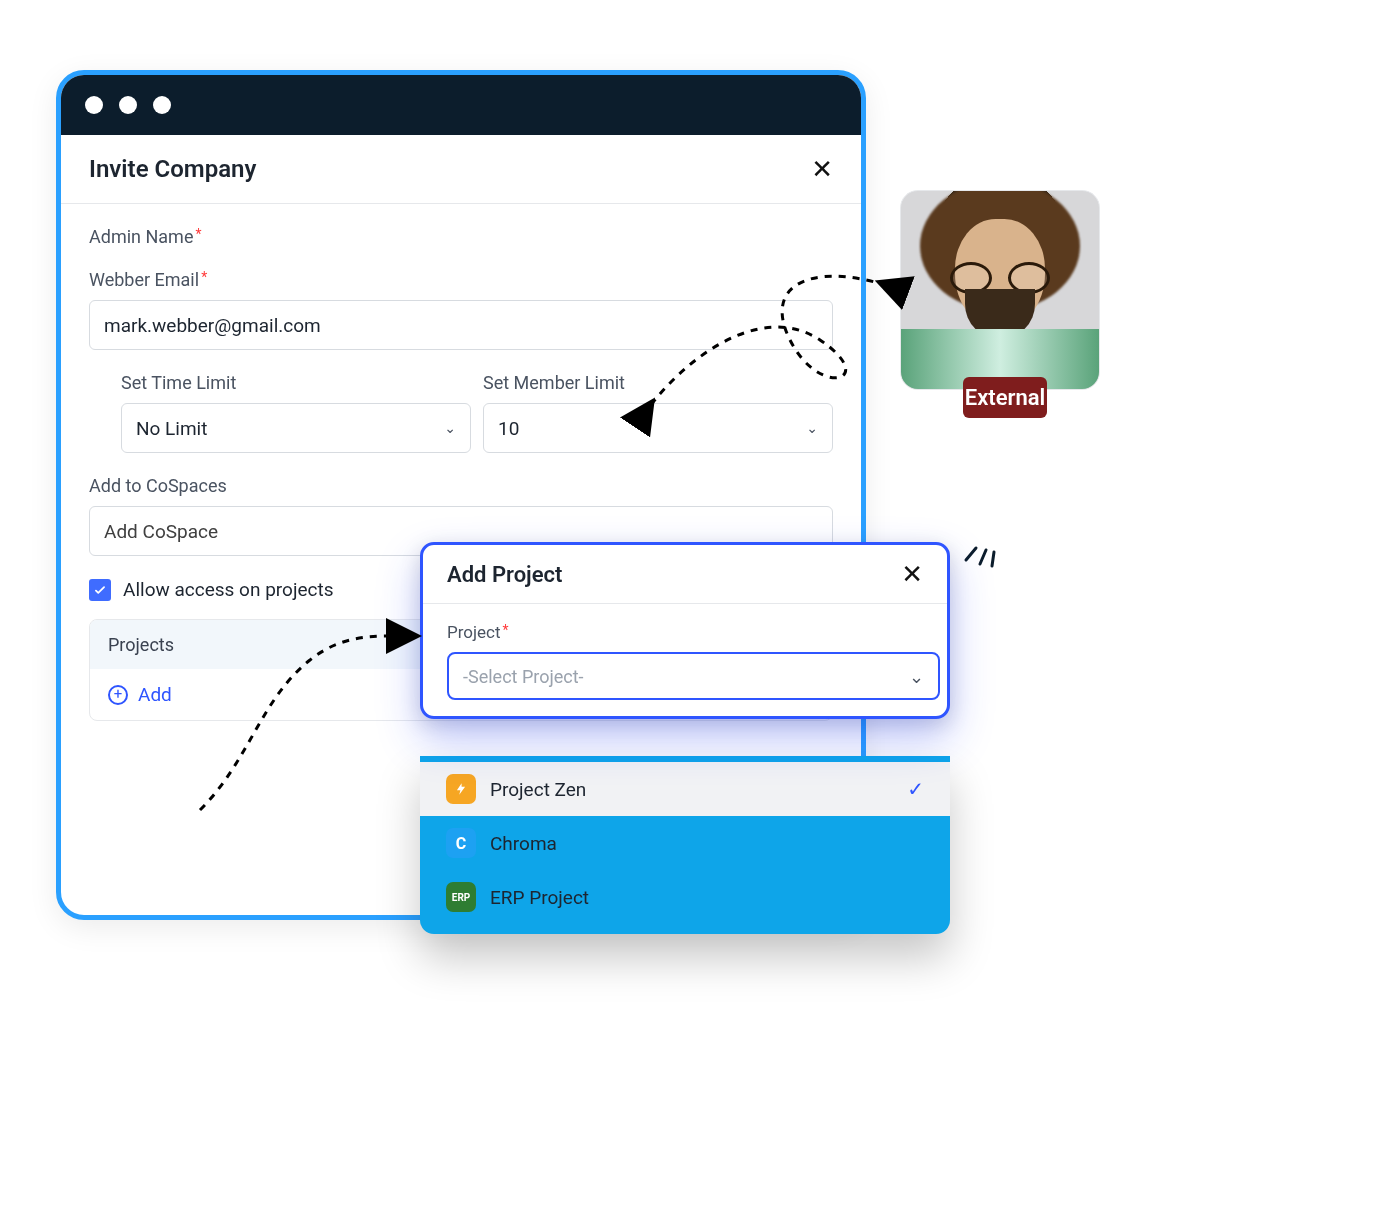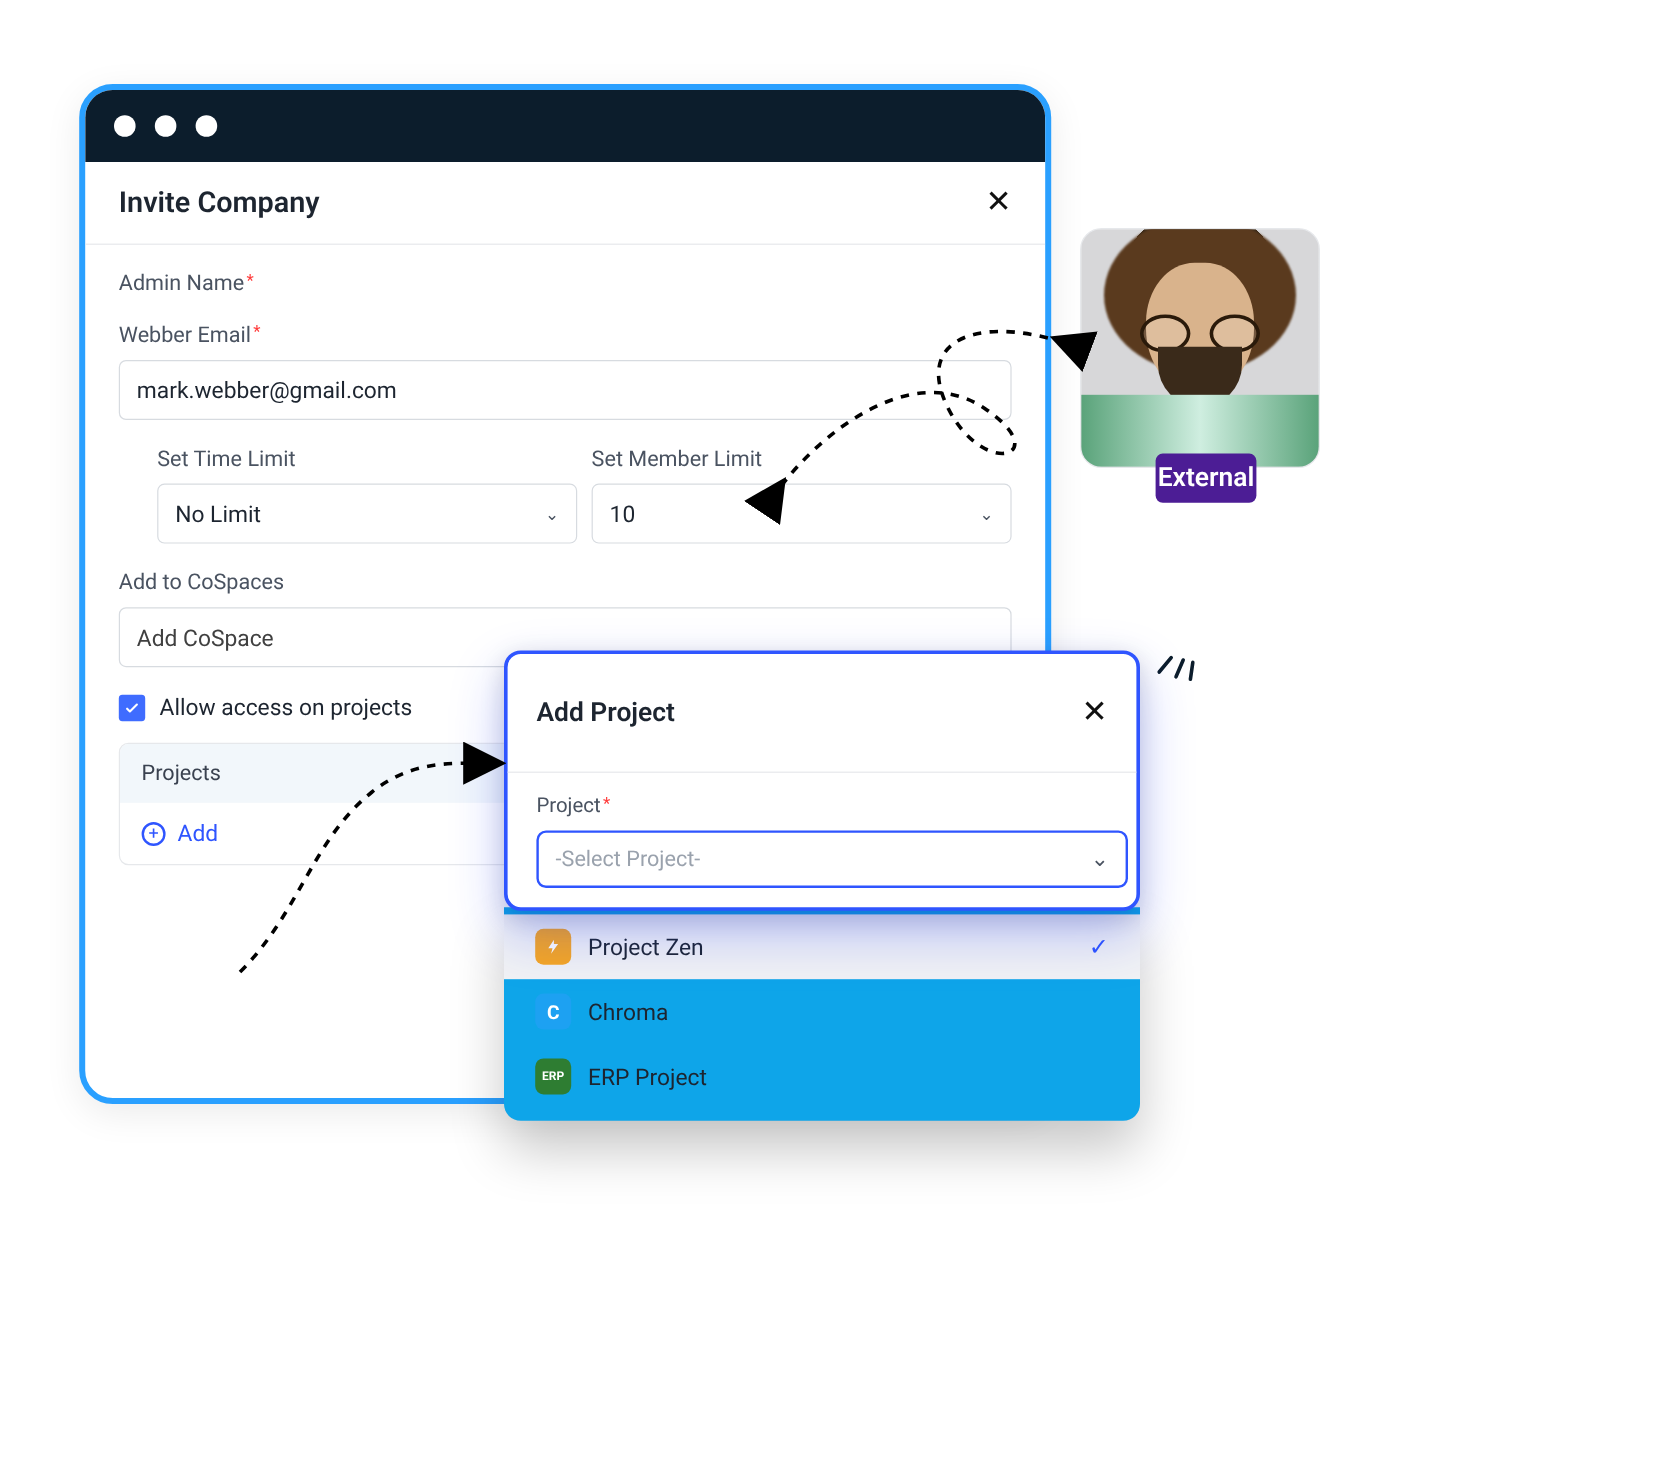--- a/index.html
+++ b/index.html
@@ -7,21 +7,21 @@
     font-family: -apple-system, BlinkMacSystemFont, "Segoe UI", Roboto, Helvetica, Arial, sans-serif;
     background: #ffffff;
     width: 1396px;
     height: 1218px;
     position: relative;
   }
 
   
   .window {
     position: absolute;
-    left: 66px;
+    left: 56px;
     top: 70px;
     width: 810px;
     height: 850px;
     border: 5px solid #2aa0ff;
     border-radius: 28px;
     overflow: hidden;
     background: #fff;
     box-shadow: 0 8px 30px rgba(0,0,0,0.08);
   }
   .titlebar {
@@ -184,21 +184,21 @@
     width: 70px; height: 50px;
     background: #3a2a1a;
     border-radius: 0 0 40px 40px;
   }
   .avatar-shirt {
     position: absolute; left: 0; right: 0; bottom: 0; height: 60px;
     background: linear-gradient(90deg,#5aa37a, #cfeee0,#5aa37a);
   }
   .badge-external {
     display: inline-block;
-    background: #4c1d95;
+    background: #7f1d1d;
     color: #fff;
     font-size: 22px;
     font-weight: 600;
     padding: 8px 2px;
     border-radius: 6px;
     margin-top: -14px;
     position: relative;
     z-index: 2;
   }
 
@@ -211,21 +211,21 @@
     background: #fff;
     border: 3px solid #2f55ff;
     border-radius: 14px;
     box-shadow: 0 20px 44px rgba(34,62,255,0.28), 0 6px 20px rgba(0,0,0,0.15);
     z-index: 10;
   }
   .popover-header {
     display: flex;
     justify-content: space-between;
     align-items: center;
-    padding: 36px 24px;
+    padding: 16px 24px;
     border-bottom: 1px solid #e6e8eb;
   }
   .popover-title {
     font-size: 22px;
     font-weight: 600;
     color: #1d2530;
   }
   .popover-body {
     padding: 18px 7px 10px 24px;
   }

